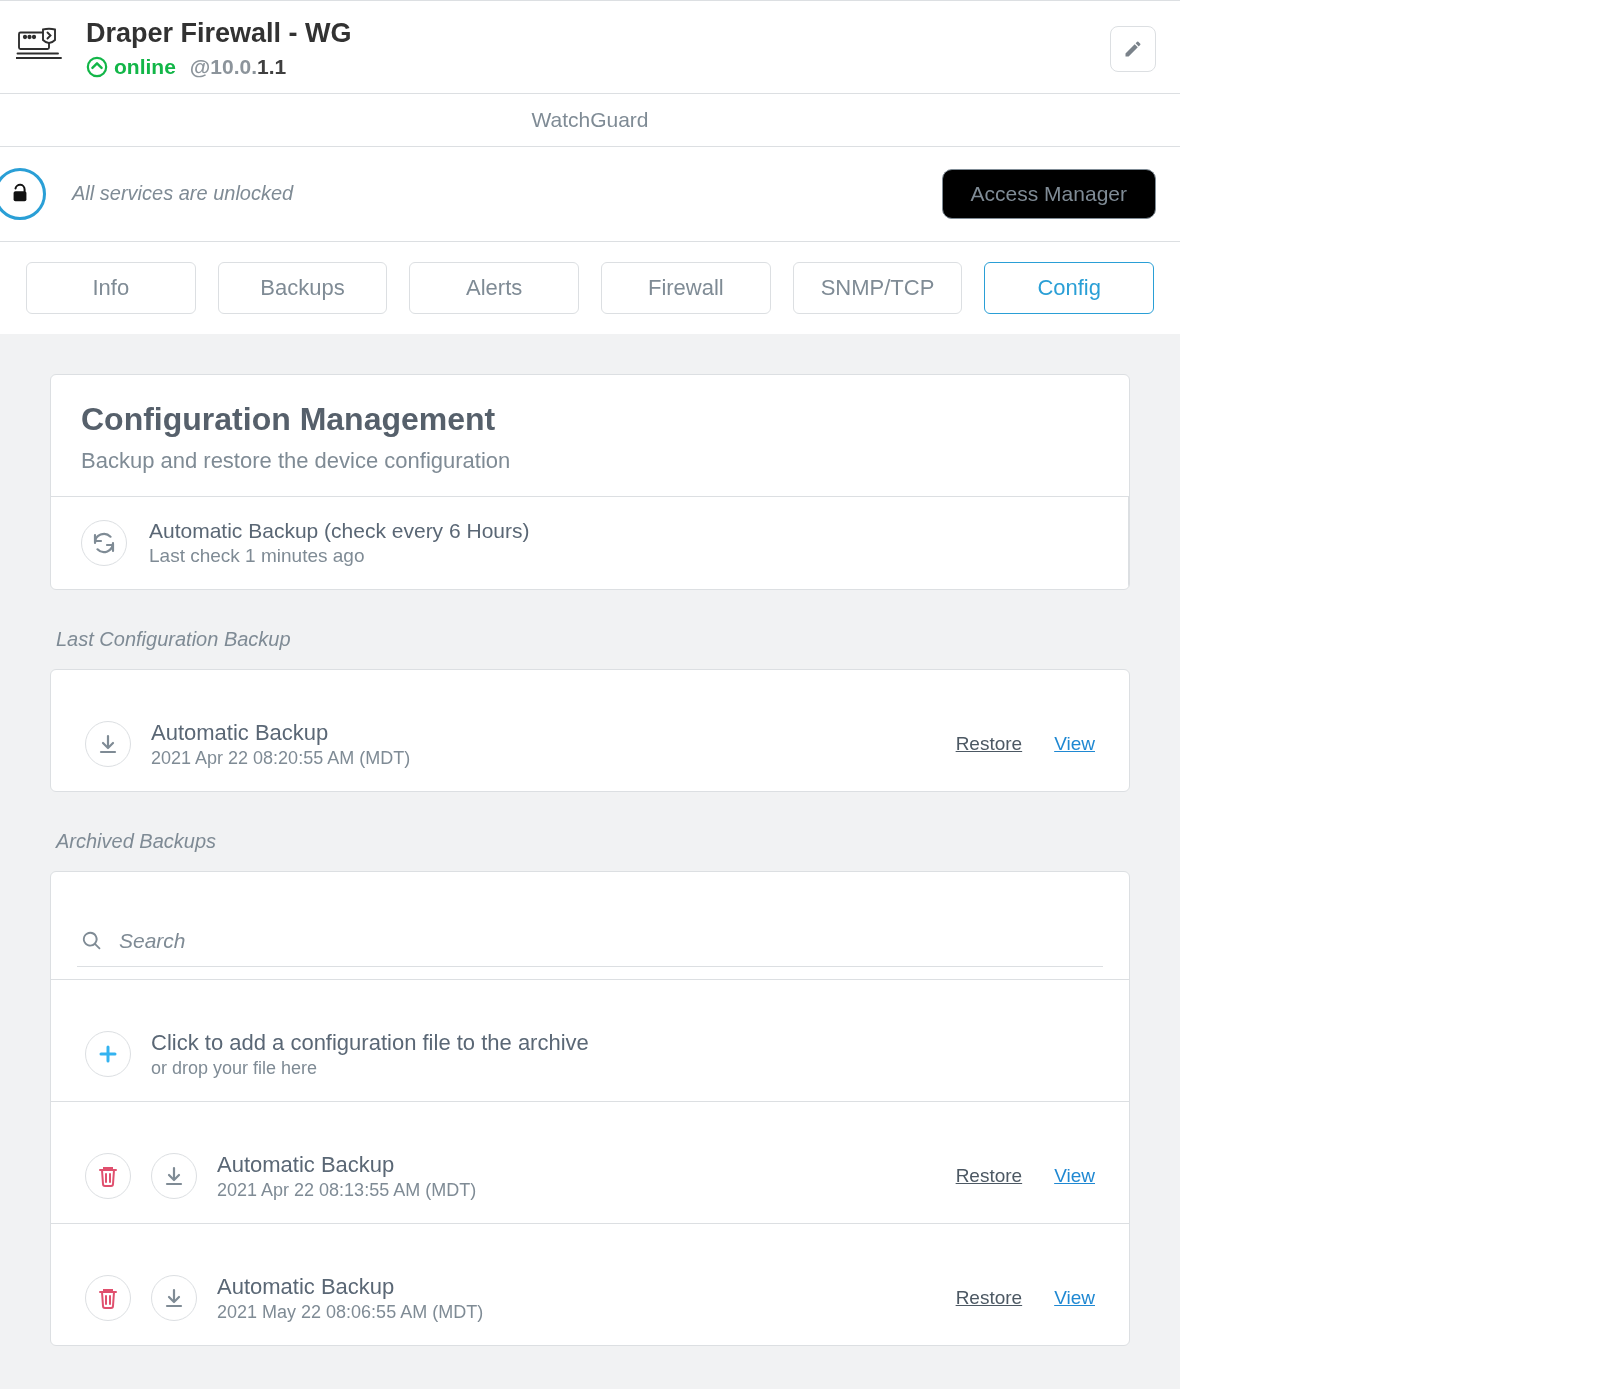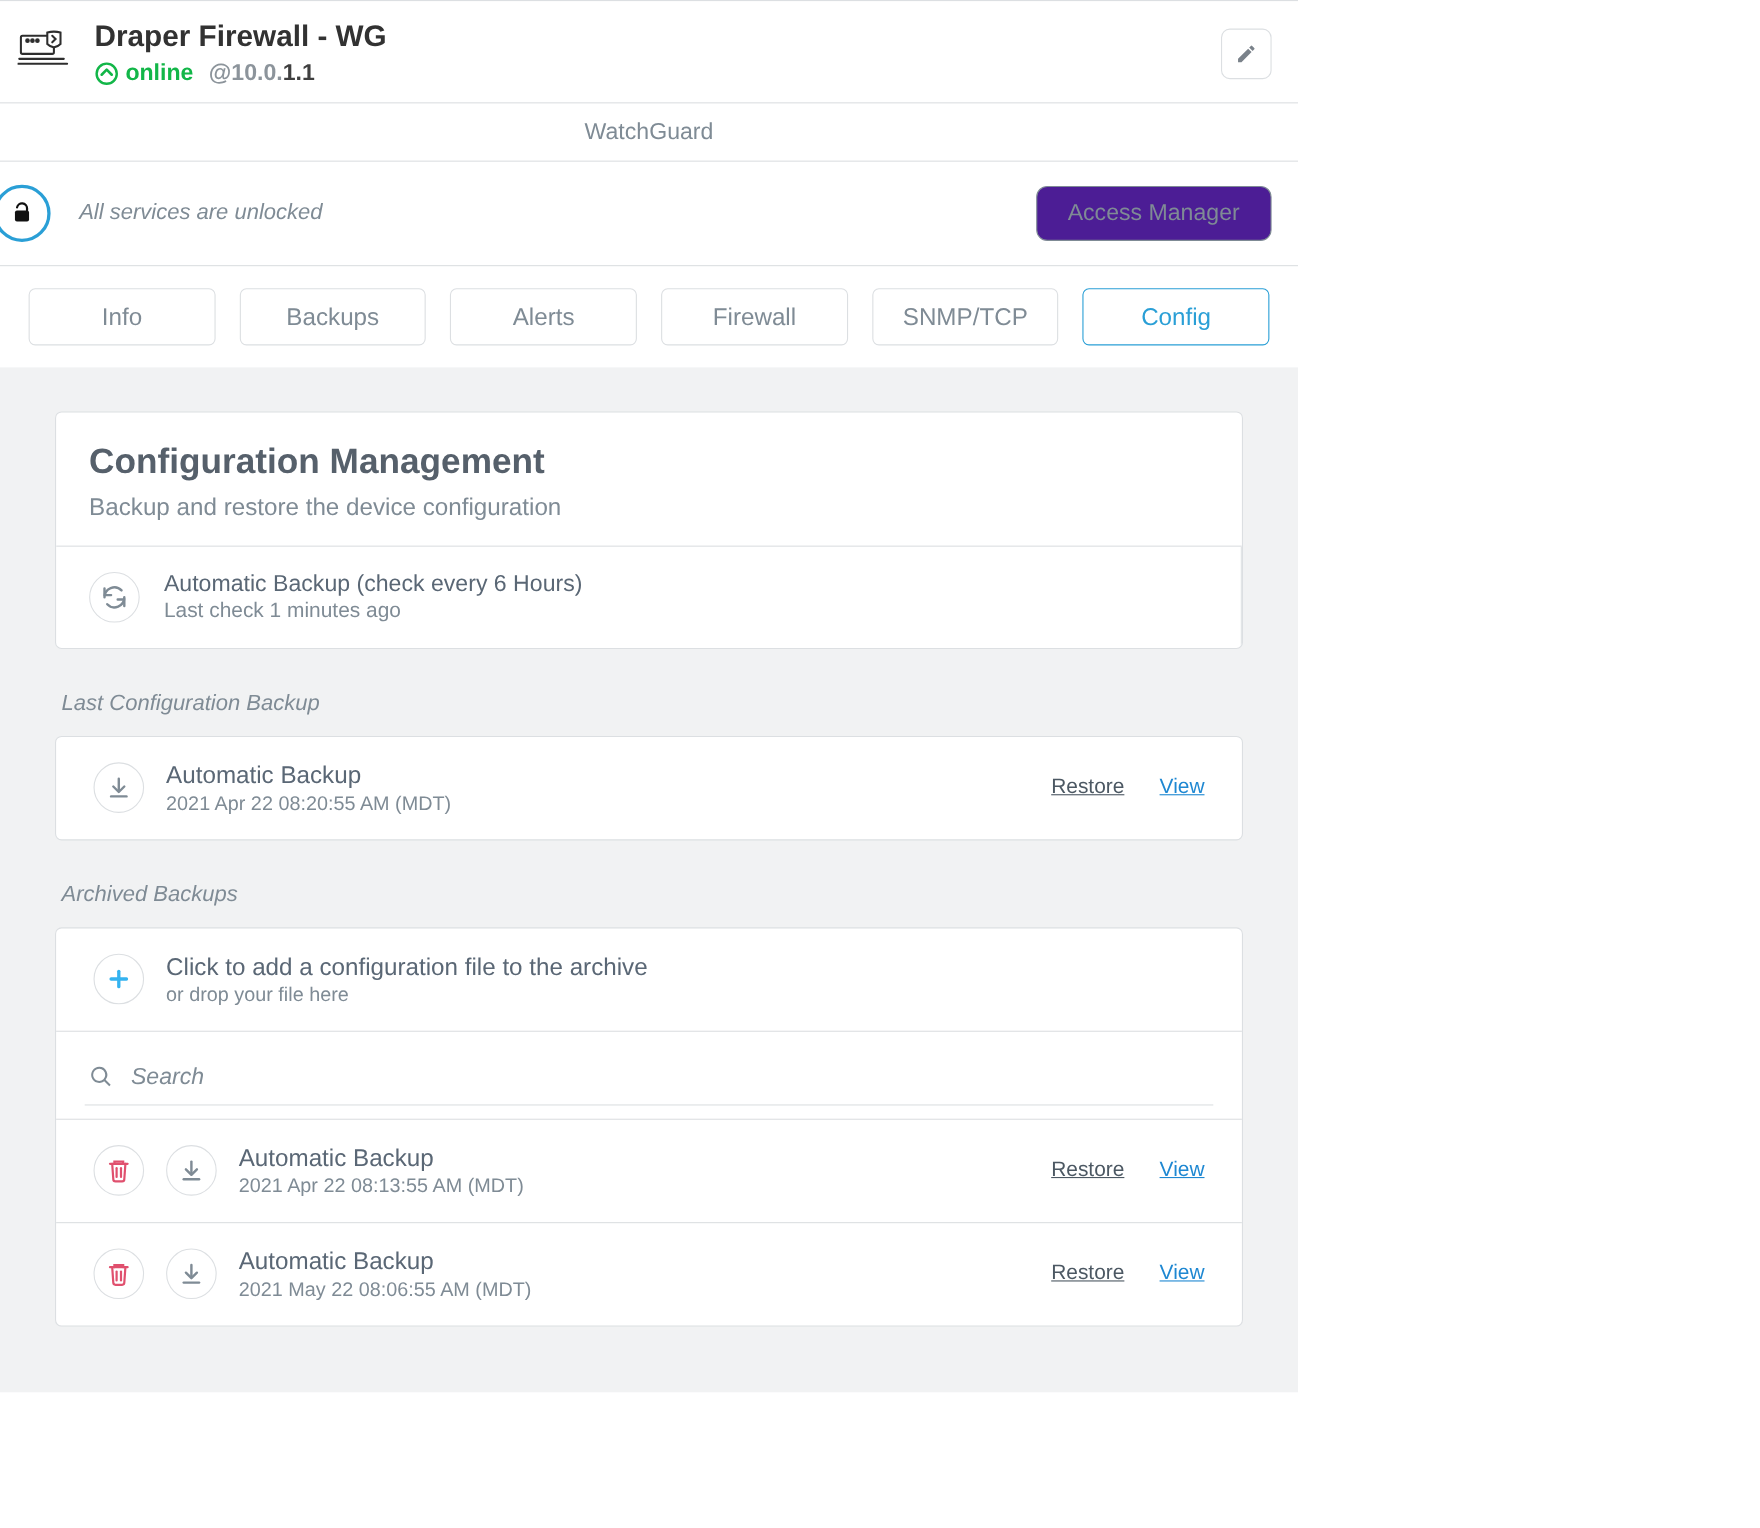--- a/index.html
+++ b/index.html
@@ -60,21 +60,21 @@
     border-bottom:1px solid var(--border);
   }
   .lock-badge{
     position:absolute;left:-6px;top:50%;transform:translateY(-50%);
     width:52px;height:52px;border:3.5px solid var(--accent);border-radius:50%;
     background:#fff;display:flex;align-items:center;justify-content:center;
   }
   .lock-badge svg{width:22px;height:22px;}
   .lockbar-text{font-style:italic;font-size:20px;color:var(--text-muted);}
   .access-mgr-btn{
-    font-size:21px;color:var(--text-muted);background:#4c1d95;
+    font-size:21px;color:var(--text-muted);background:#000000;
     border:1.5px solid var(--text-muted);border-radius:10px;
     padding:12px 28px;cursor:pointer;
   }
 
   
   .tabs{
     display:flex;gap:22px;padding:20px 26px 20px 26px;
   }
   .tab{
     flex:1;text-align:center;font-size:22px;color:var(--text-muted);
@@ -109,20 +109,21 @@
     font-style:italic;font-size:20px;color:var(--text-muted);
   }
 
   .card{
     max-width:1080px;margin:0 auto;background:var(--white);
     border:1px solid var(--border);border-radius:6px;
   }
   .card-row{
     display:flex;align-items:center;gap:20px;padding:22px 34px;
     border-bottom:1px solid var(--border);
+    margin-top:28px;
   }
   .card-row:last-child{border-bottom:none;}
   .row-body{flex:1;}
   .row-body .t1{font-size:22px;color:var(--text-slate);}
   .row-body .t2{font-size:18px;color:var(--text-muted);margin-top:2px;}
   .actions{display:flex;gap:32px;}
   .link{font-size:19px;text-decoration:underline;cursor:pointer;}
   .link.restore{color:#4c5863;}
   .link.view{color:var(--blue-link);}
 
@@ -250,39 +251,39 @@
       <div class="actions">
         <span class="link restore">Restore</span>
         <span class="link view">View</span>
       </div>
     </div>
   </div>
 
   <div class="section-label">Archived Backups</div>
 
   <div class="card">
+    <div class="card-row search-row" style="padding-top:22px;padding-bottom:12px;">
+      <div class="search-wrap" style="width:100%">
+        <svg viewBox="0 0 24 24">
+                <path d="M10 2a8 8 0 1 0 5 14.3l5 5 1.4-1.4-5-5A8 8 0 0 0 10 2zm0 2a6 6 0 1 1 0 12 6 6 0 0 1 0-12z"></path>
+              </svg>
+        <input type="text" placeholder="Search" style="">
+      </div>
+    </div>
+
     <div class="card-row clickable">
       <div class="round-icon">
         <svg viewBox="0 0 24 24" fill="none" stroke="#34b3f0" stroke-width="3" stroke-linecap="round">
                 <line x1="12" y1="5" x2="12" y2="19"></line>
                 <line x1="5" y1="12" x2="19" y2="12"></line>
               </svg>
       </div>
       <div class="row-body">
         <div class="t1">Click to add a configuration file to the archive</div>
         <div class="t2">or drop your file here</div>
-      </div>
-    </div>
-
-    <div class="card-row search-row" style="padding-top:22px;padding-bottom:12px;">
-      <div class="search-wrap" style="width:100%">
-        <svg viewBox="0 0 24 24">
-                <path d="M10 2a8 8 0 1 0 5 14.3l5 5 1.4-1.4-5-5A8 8 0 0 0 10 2zm0 2a6 6 0 1 1 0 12 6 6 0 0 1 0-12z"></path>
-              </svg>
-        <input type="text" placeholder="Search" style="">
       </div>
     </div>
 
     <div id="archived-rows">
             <div class="card-row">
               <div class="round-icon clickable">
                 <svg viewBox="0 0 24 24" fill="none" stroke="var(--red)" stroke-width="2" stroke-linecap="round">
                   <polyline points="4 6 20 6"></polyline>
                   <path d="M8 6V4h8v2"></path>
                   <path d="M6 6l1 14a2 2 0 0 0 2 2h6a2 2 0 0 0 2-2l1-14"></path>

